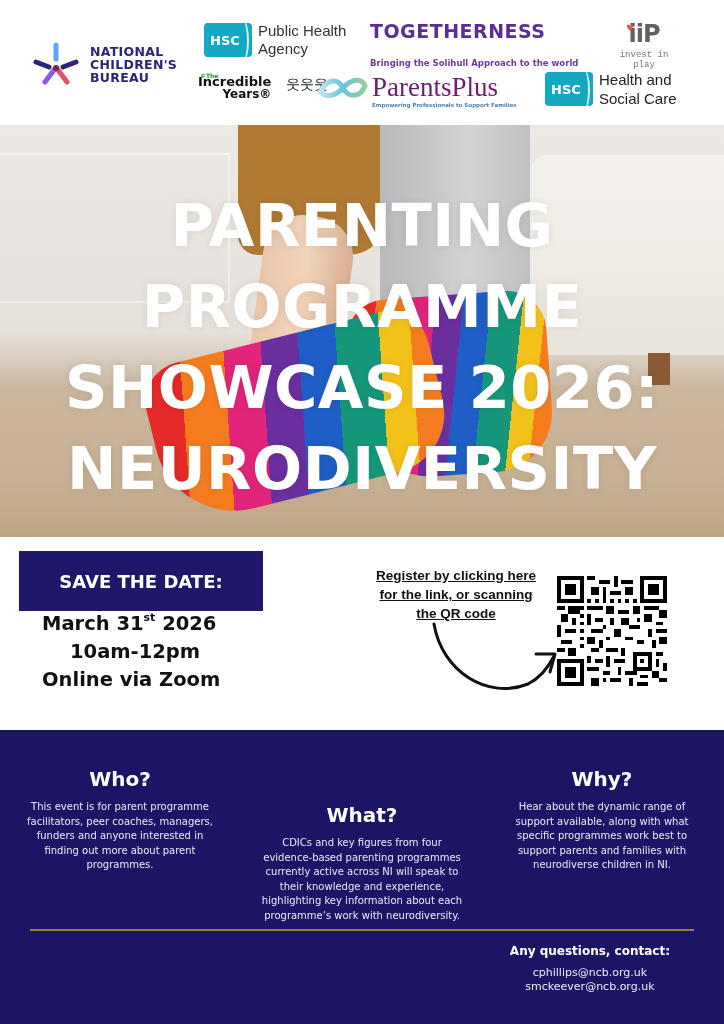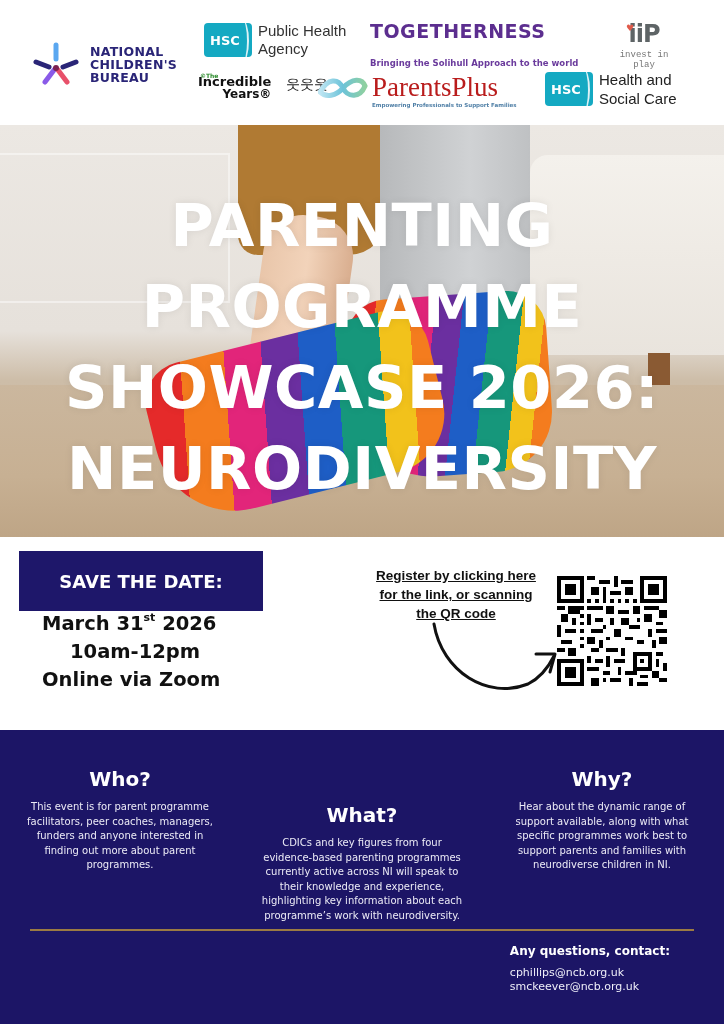--- a/index.html
+++ b/index.html
@@ -23,21 +23,21 @@
   .iip-mark { font-family: "DejaVu Sans", sans-serif; font-weight: 700; font-size: 24px; color: #5e6466; line-height: 24px; letter-spacing: -1px; position: relative; }
   .iip-mark .heart { position: absolute; left: 10px; top: -6px; color: #e05a4a; font-size: 9px; letter-spacing: 0; }
   .iip-sub { font-family: Liberation Mono, monospace; font-size: 9px; color: #777; margin-top: 4px; }
   .iy { position: absolute; left: 198px; top: 76px; font-family: "DejaVu Sans", sans-serif; font-weight: 700; color: #111; text-align: right; line-height: 12px; }
   .iy .the { font-size: 6px; color: #2b8a2b; position: absolute; left: 2px; top: -6px; }
   .iy .l1 { font-size: 13px; }
   .iy .l2 { font-size: 12px; }
   .iy-figs { position: absolute; left: 286px; top: 76px; font-size: 14px; color: #222; }
   .pp { position: absolute; left: 318px; top: 74px; display: flex; align-items: flex-start; gap: 4px; }
   .pp-mark { width: 50px; height: 24px; margin-top: 2px; }
-  .pp-title { font-family: "Liberation Serif", serif; font-size: 27px; color: #b91c1c; line-height: 26px; }
+  .pp-title { font-family: "Liberation Serif", serif; font-size: 27px; color: #701a75; line-height: 26px; }
   .pp-sub { font-family: "DejaVu Sans", sans-serif; font-weight: 700; font-size: 5.5px; color: #4f7fa6; text-align: center; margin-top: 2px; }
   .hscc { position: absolute; left: 545px; top: 70px; display: flex; align-items: center; gap: 6px; }
   .hscc .hsc-badge { width: 48px; height: 34px; font-size: 13px; padding-right: 6px; }
   .hscc-text { font-family: "Liberation Sans", sans-serif; font-size: 15px; line-height: 19px; color: #222; }
 
   
   .hero { position: absolute; left: 0; top: 125px; width: 724px; height: 412px; overflow: hidden;
     background: linear-gradient(180deg, #ece8e3 0%, #e6e1db 50%, #cdbda8 62%, #c9b59c 100%); }
   .hero .wall-panel { position: absolute; left: 0; top: 28px; width: 230px; height: 150px; border: 2px solid rgba(255,255,255,0.45); border-left: none; }
   .hero .sofa { position: absolute; left: 530px; top: 30px; width: 194px; height: 200px; background: linear-gradient(180deg,#f4f1ec,#e9e4dd); border-radius: 18px 0 0 10px; }
@@ -66,21 +66,21 @@
 
   
   .panel { position: absolute; left: 0; top: 730px; width: 724px; height: 294px; background: #1c1566; }
   .col { position: absolute; top: 36px; width: 200px; text-align: center; color: #fff; }
   .col h2 { font-family: "DejaVu Sans", sans-serif; font-weight: 700; font-size: 20px; line-height: 26px; margin-bottom: 8px; }
   .col p { font-family: "DejaVu Sans", sans-serif; font-size: 10px; line-height: 14.6px; color: #ecebf6; }
   .col-who { left: 20px; }
   .col-what { left: 257px; width: 210px; margin-top: 36px; }
   .col-why { left: 502px; width: 200px; }
   .divider { position: absolute; left: 30px; top: 929px; width: 664px; height: 2px; background: #9b7a43; }
-  .contact { position: absolute; right: 54px; top: 944px; text-align: left; color: #fff; }
+  .contact { position: absolute; right: 54px; top: 944px; text-align: center; color: #fff; }
   .contact h3 { font-family: "DejaVu Sans", sans-serif; font-weight: 700; font-size: 12px; margin-bottom: 8px; }
   .contact a { display: block; font-family: "DejaVu Sans", sans-serif; font-size: 11px; line-height: 14px; color: #eeeef8; text-decoration: none; }
 </style>
 </head>
 <body>
 
 <div class="logos">
   <div class="ncb">
     <svg class="ncb-mark" viewBox="0 0 48 44">
       <line x1="24" y1="3" x2="24" y2="17" stroke="#5aa7f0" stroke-width="5" stroke-linecap="round"></line>

